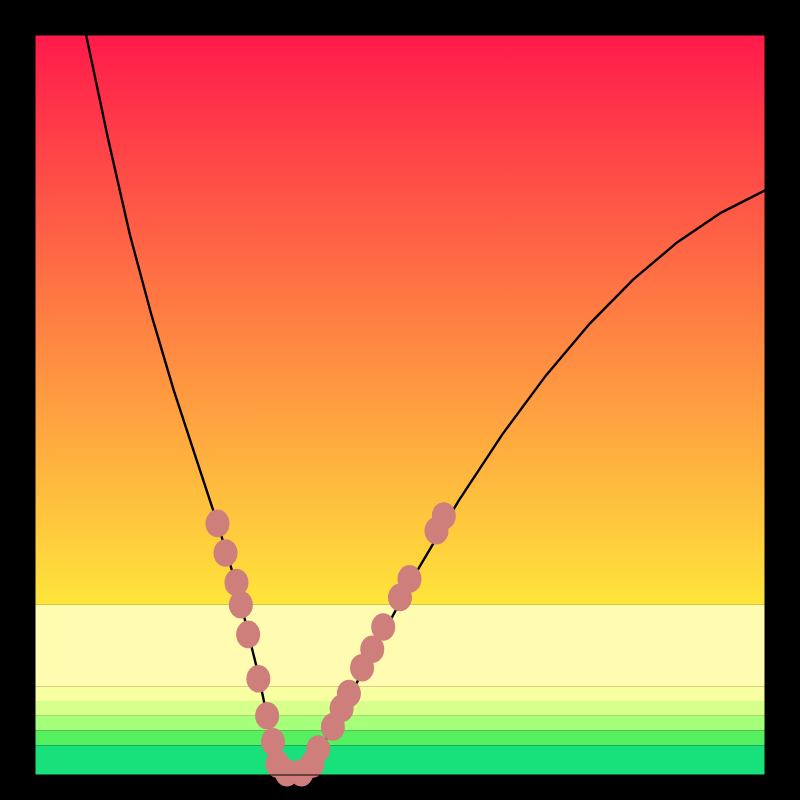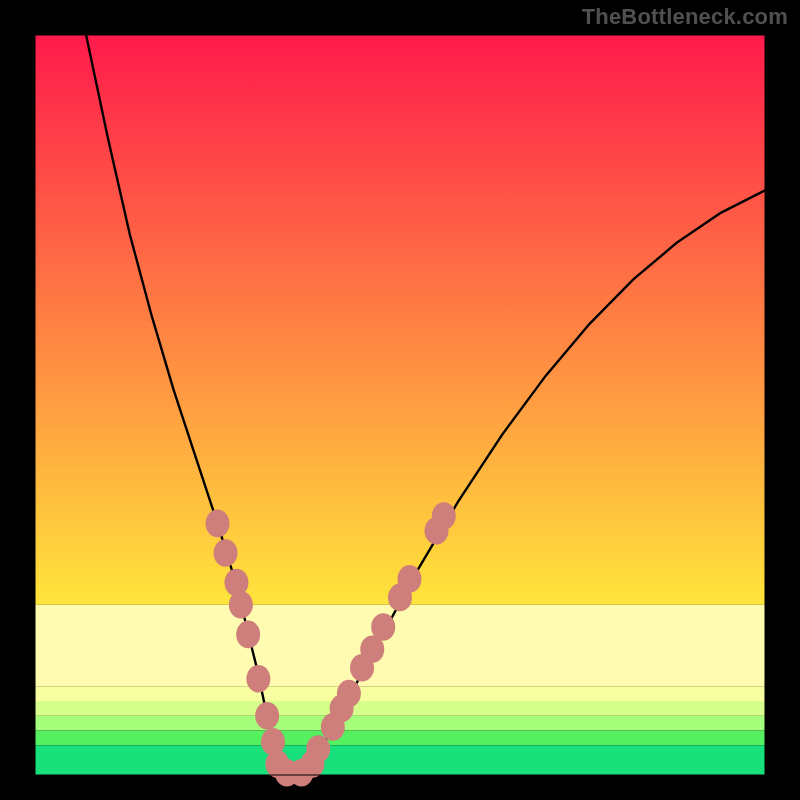--- a/index.html
+++ b/index.html
@@ -69,14 +69,13 @@
         <ellipse cx="362.04" cy="667.70" rx="12" ry="13.799999999999999" fill="#cf7f7b"></ellipse>
         <ellipse cx="372.26" cy="649.20" rx="12" ry="13.799999999999999" fill="#cf7f7b"></ellipse>
         <ellipse cx="383.21" cy="627.00" rx="12" ry="13.799999999999999" fill="#cf7f7b"></ellipse>
         <ellipse cx="400.00" cy="597.40" rx="12" ry="13.799999999999999" fill="#cf7f7b"></ellipse>
         <ellipse cx="409.49" cy="578.90" rx="12" ry="13.799999999999999" fill="#cf7f7b"></ellipse>
         <ellipse cx="436.50" cy="530.80" rx="12" ry="13.799999999999999" fill="#cf7f7b"></ellipse>
         <ellipse cx="443.80" cy="516.00" rx="12" ry="13.799999999999999" fill="#cf7f7b"></ellipse>
       </g>
       <rect x="35" y="35" width="730" height="740" fill="none" stroke="#000" stroke-width="1"></rect>
     </svg>
-  <div class="watermark">TheBottleneck.com</div>
 </div>
 
 </body></html>

